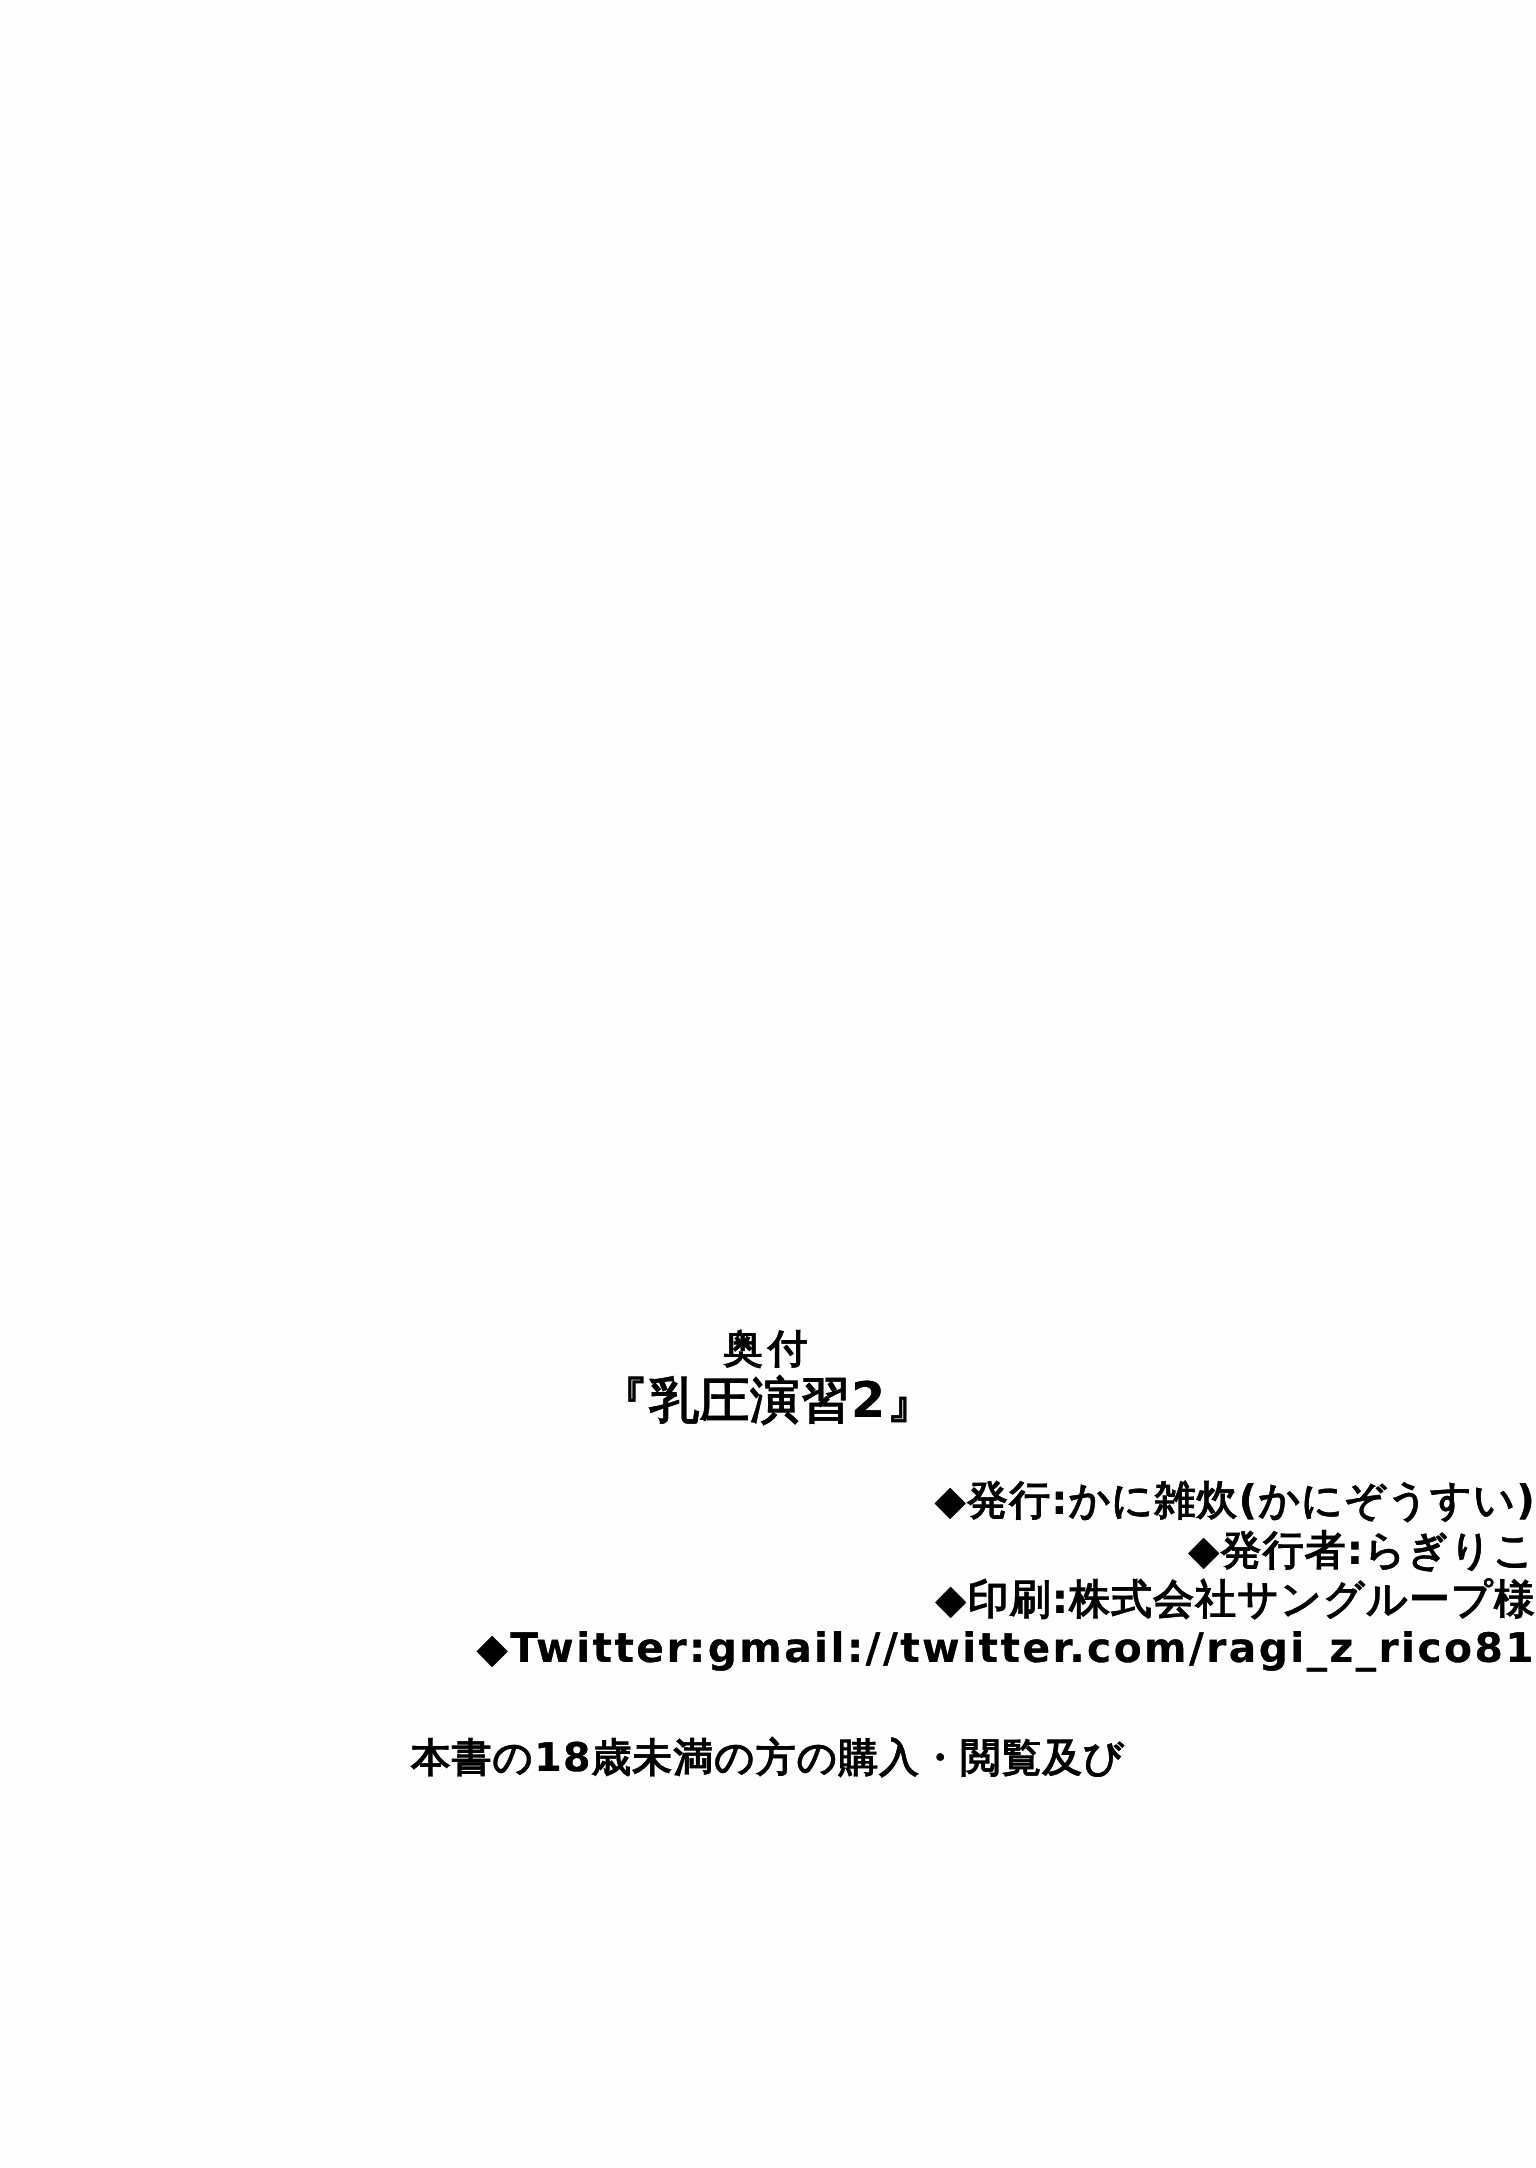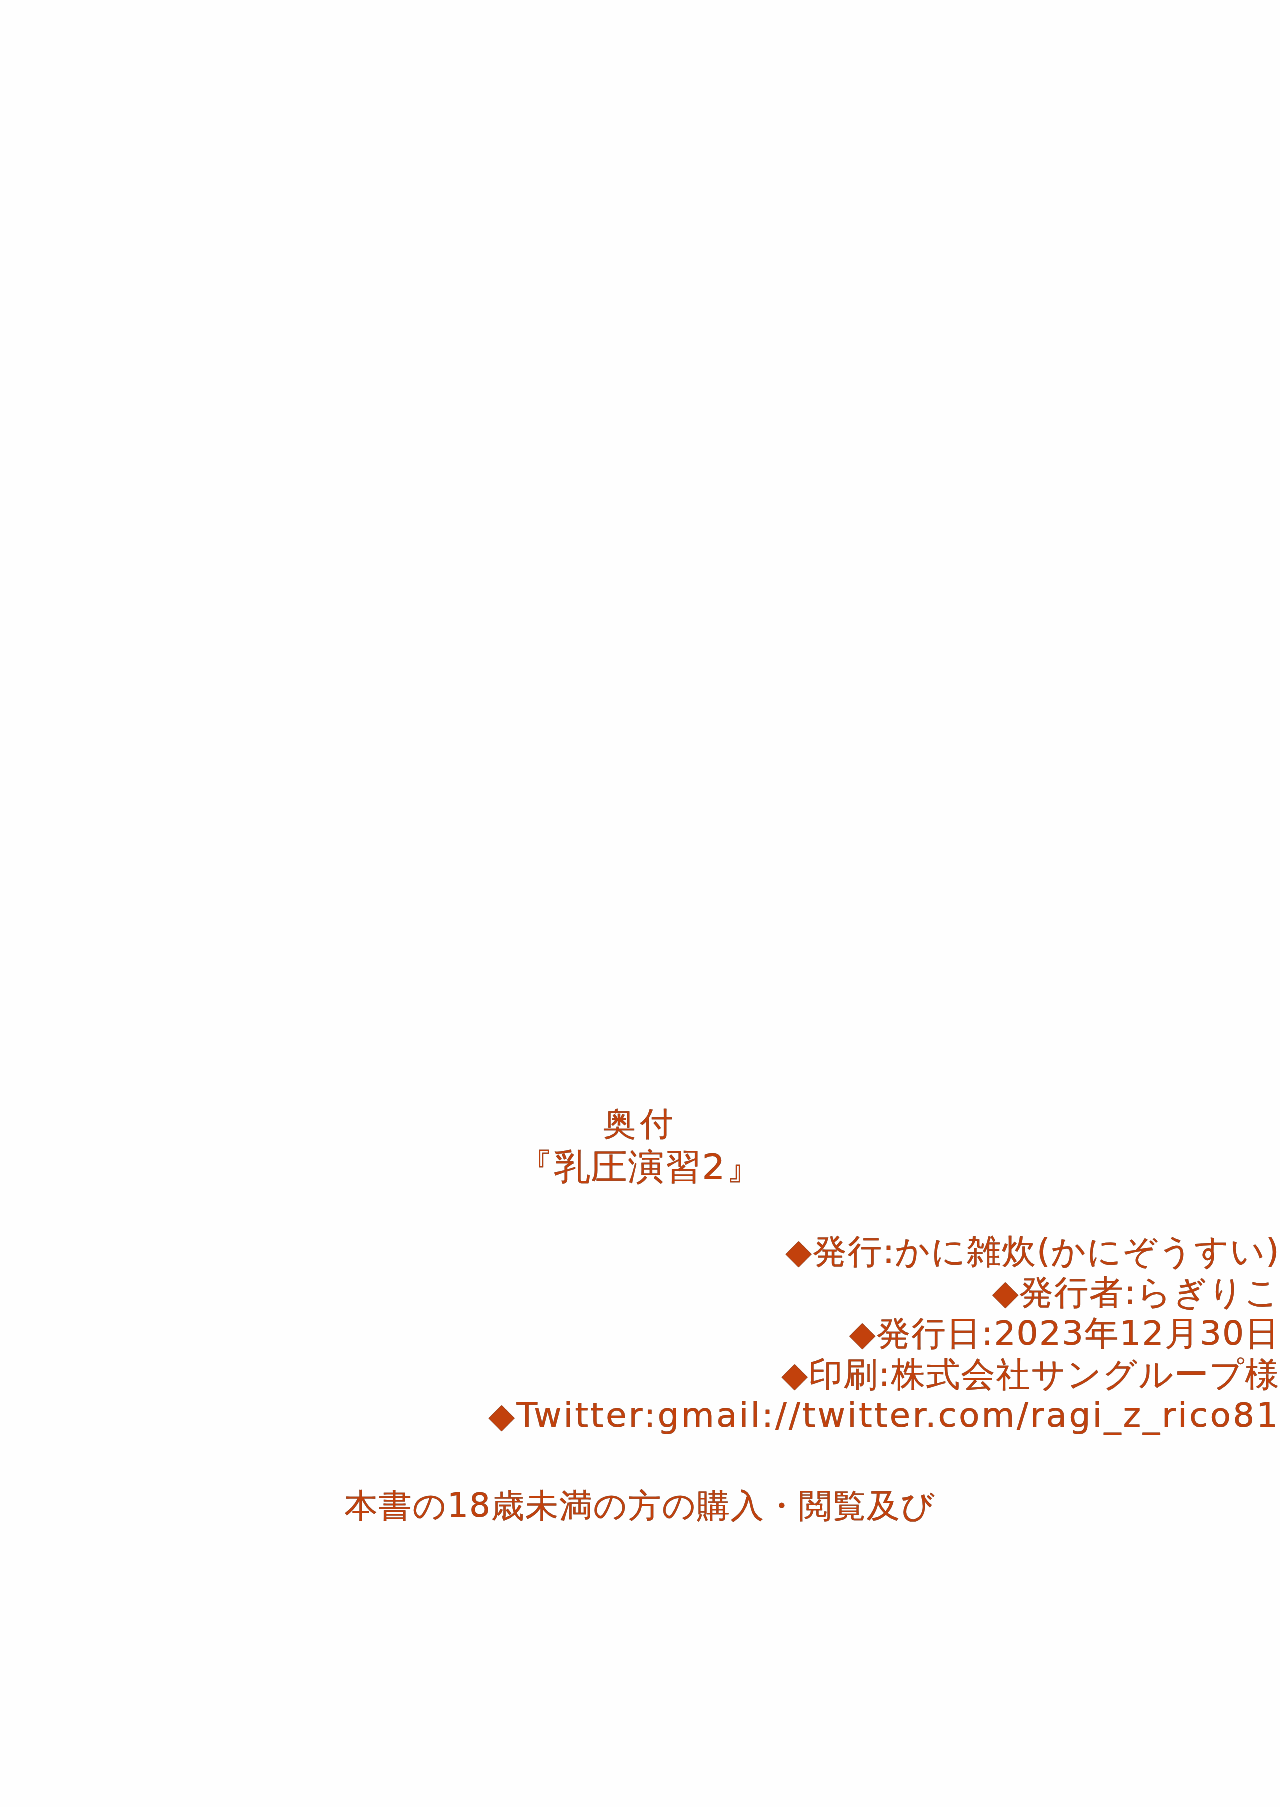--- a/index.html
+++ b/index.html
@@ -19,35 +19,35 @@
     background: #fefefe;
     overflow: hidden;
     color: #1c1c1c;
   }
   .colophon-block {
     position: absolute;
     top: 1103px;
     left: 0;
     width: 100%;
     text-align: center;
-    font-weight: 400;
-    color: #c2410c;
+    font-weight: 700;
+    color: #000000;
     
     text-shadow: 0 0 0.4px #2a2a2a;
   }
   .line {
     white-space: nowrap;
   }
   .section-title {
     font-size: 33px;
     line-height: 42px;
     letter-spacing: 4px;
   }
   .book-title {
-    font-size: 36px;
+    font-size: 41px;
     line-height: 44px;
     letter-spacing: 1px;
   }
   .gap-title-info { height: 42px; }
   .info {
     font-size: 34px;
     line-height: 41px;
     letter-spacing: 1px;
     text-align: right;
   }
@@ -71,21 +71,20 @@
     <div class="line section-title">奥付</div>
 
     <div class="line book-title">『乳圧演習2』</div>
 
     <div class="gap-title-info"></div>
 
     <div class="line info">◆発行:かに雑炊(かにぞうすい)</div>
 
     <div class="line info">◆発行者:らぎりこ</div>
 
-    <div class="line info">◆発行日:2023年12月30日</div>
 
     <div class="line info">◆印刷:株式会社サングループ様</div>
 
 
     <div class="line info latin">◆Twitter:gmail://twitter.com/ragi_z_rico81</div>
 
 
     <div class="gap-info-disclaimer"></div>
 
     <div class="line disclaimer">本書の18歳未満の方の購入・閲覧及び</div>

